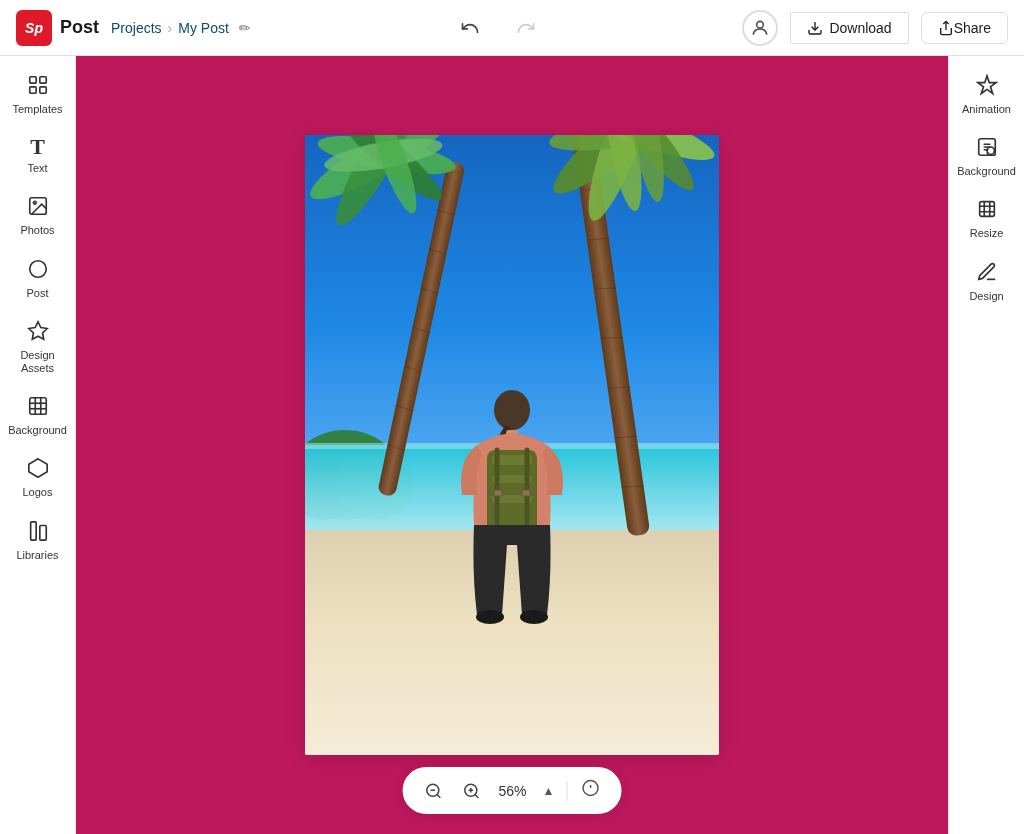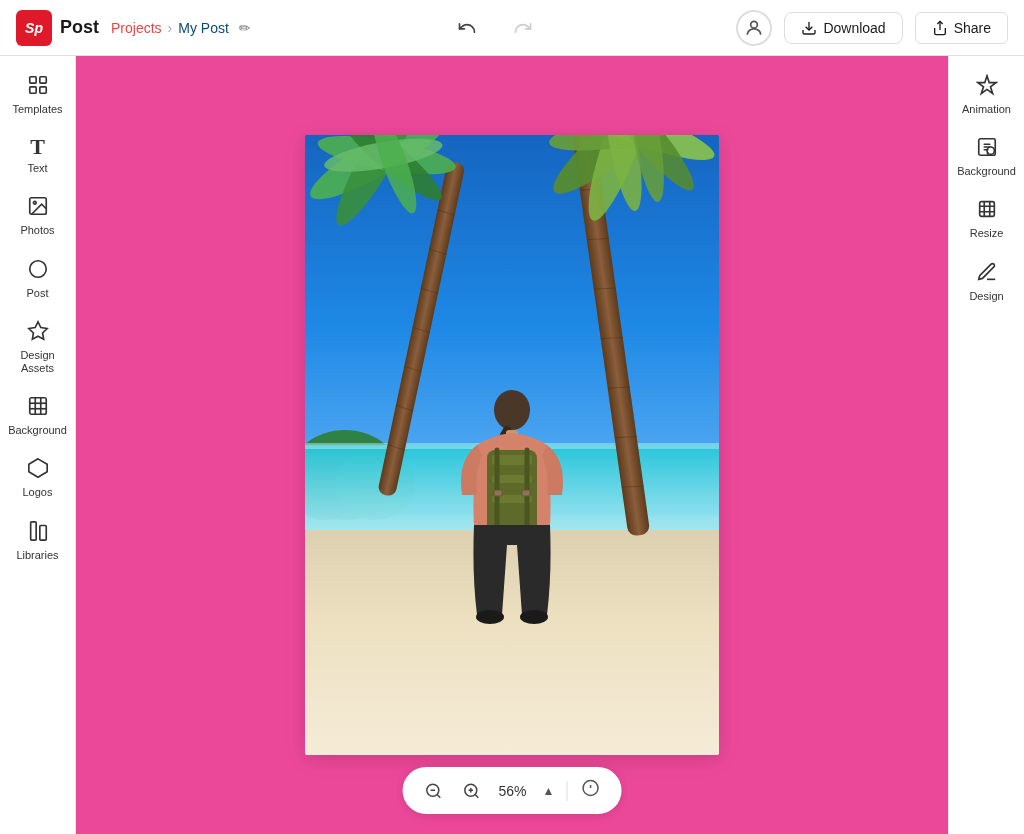--- a/index.html
+++ b/index.html
@@ -90,42 +90,42 @@
       cursor: pointer;
       display: flex;
       align-items: center;
       justify-content: center;
       font-size: 16px;
       color: #555;
     }
     .download-btn {
       background: none;
       border: 1px solid #ddd;
-      border-radius: 8px;
+      border-radius: 2px;
       padding: 7px 16px;
       cursor: pointer;
       font-size: 14px;
       font-weight: 500;
       color: #1a1a1a;
       display: flex;
       align-items: center;
       gap: 6px;
     }
     .share-btn {
       background: none;
       border: 1px solid #ddd;
       border-radius: 6px;
       padding: 7px 16px;
       cursor: pointer;
       font-size: 14px;
       font-weight: 500;
       color: #1a1a1a;
       display: flex;
       align-items: center;
-      gap: 6px;
+      gap: 0;
     }
 
     
     .main-area {
       display: flex;
       flex: 1;
       overflow: hidden;
     }
 
     
@@ -159,21 +159,21 @@
     .sidebar-item .item-label {
       font-size: 11px;
       text-align: center;
       color: #333;
       line-height: 1.2;
     }
 
     
     .canvas-area {
       flex: 1;
-      background: #ec4899;
+      background: #be185d;
       display: flex;
       align-items: center;
       justify-content: center;
       position: relative;
       overflow: hidden;
     }
     .canvas-wrapper {
       position: relative;
     }
     .canvas-image {
@@ -257,21 +257,21 @@
 
 <header class="header">
   <div class="logo-area">
     <div class="logo-icon">
       <span>Sp</span>
     </div>
     <span class="app-name">Post</span>
   </div>
 
   <nav class="breadcrumb">
-    <span style="cursor:pointer;color:#ef4444;">Projects</span>
+    <span style="cursor:pointer;color:#0c4a6e;">Projects</span>
     <span class="breadcrumb-sep">›</span>
     <span class="breadcrumb-current">My Post</span>
     <button class="edit-icon-btn" title="Edit title">✏</button>
   </nav>
 
   <div class="header-center">
     <button class="icon-btn" title="Undo">
       <svg width="20" height="20" viewBox="0 0 24 24" fill="none" stroke="currentColor" stroke-width="2" stroke-linecap="round" stroke-linejoin="round">
           <path d="M3 7v6h6"></path>
           <path d="M21 17a9 9 0 00-9-9 9 9 0 00-6 2.3L3 13"></path>

